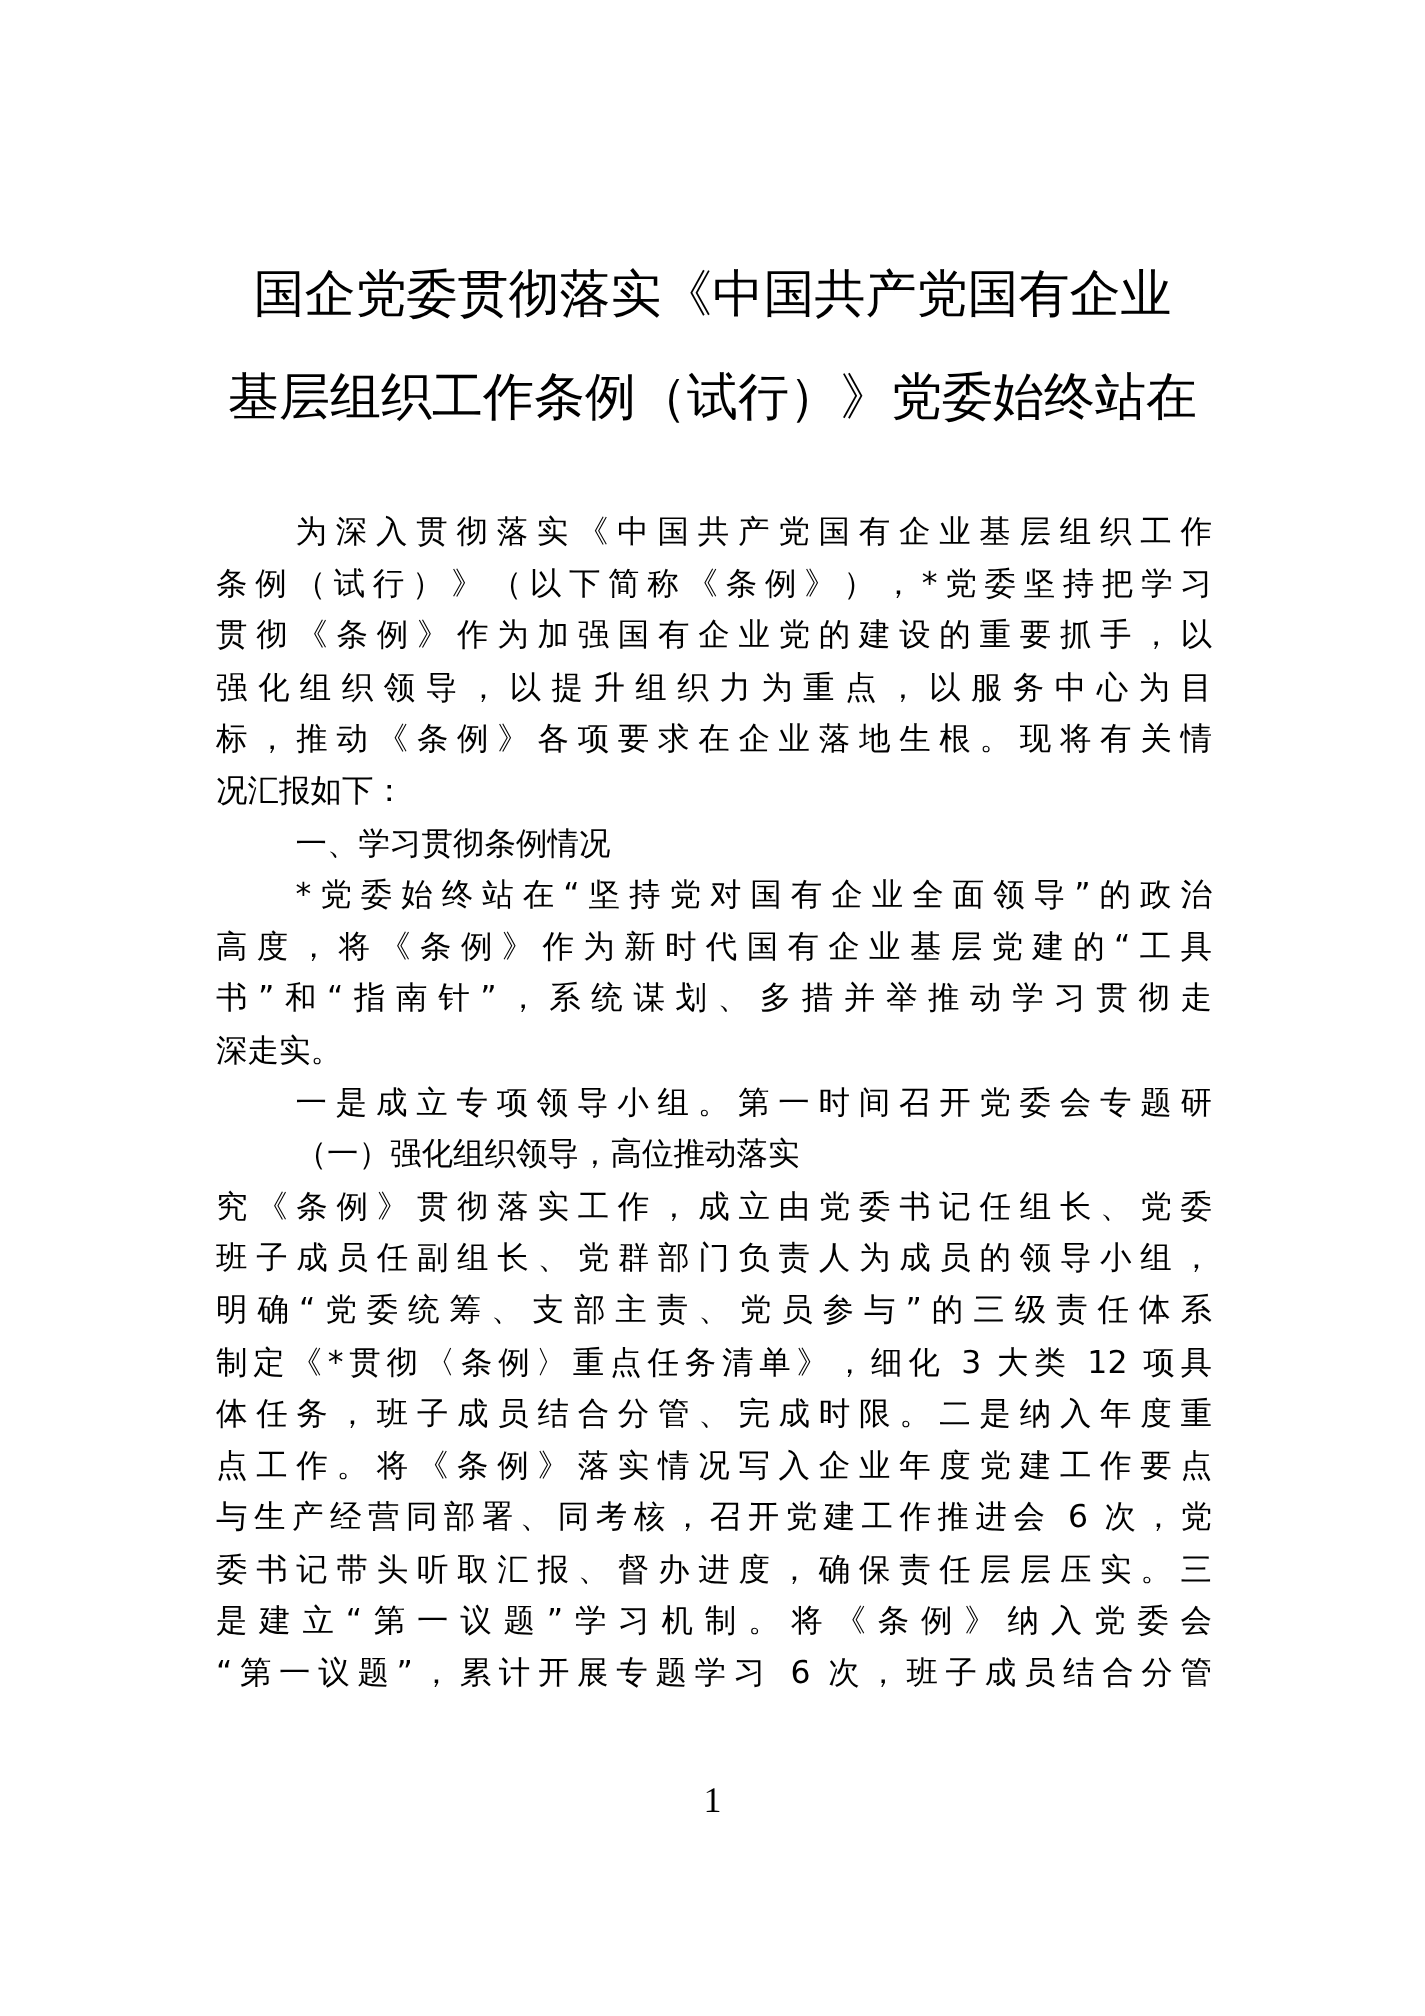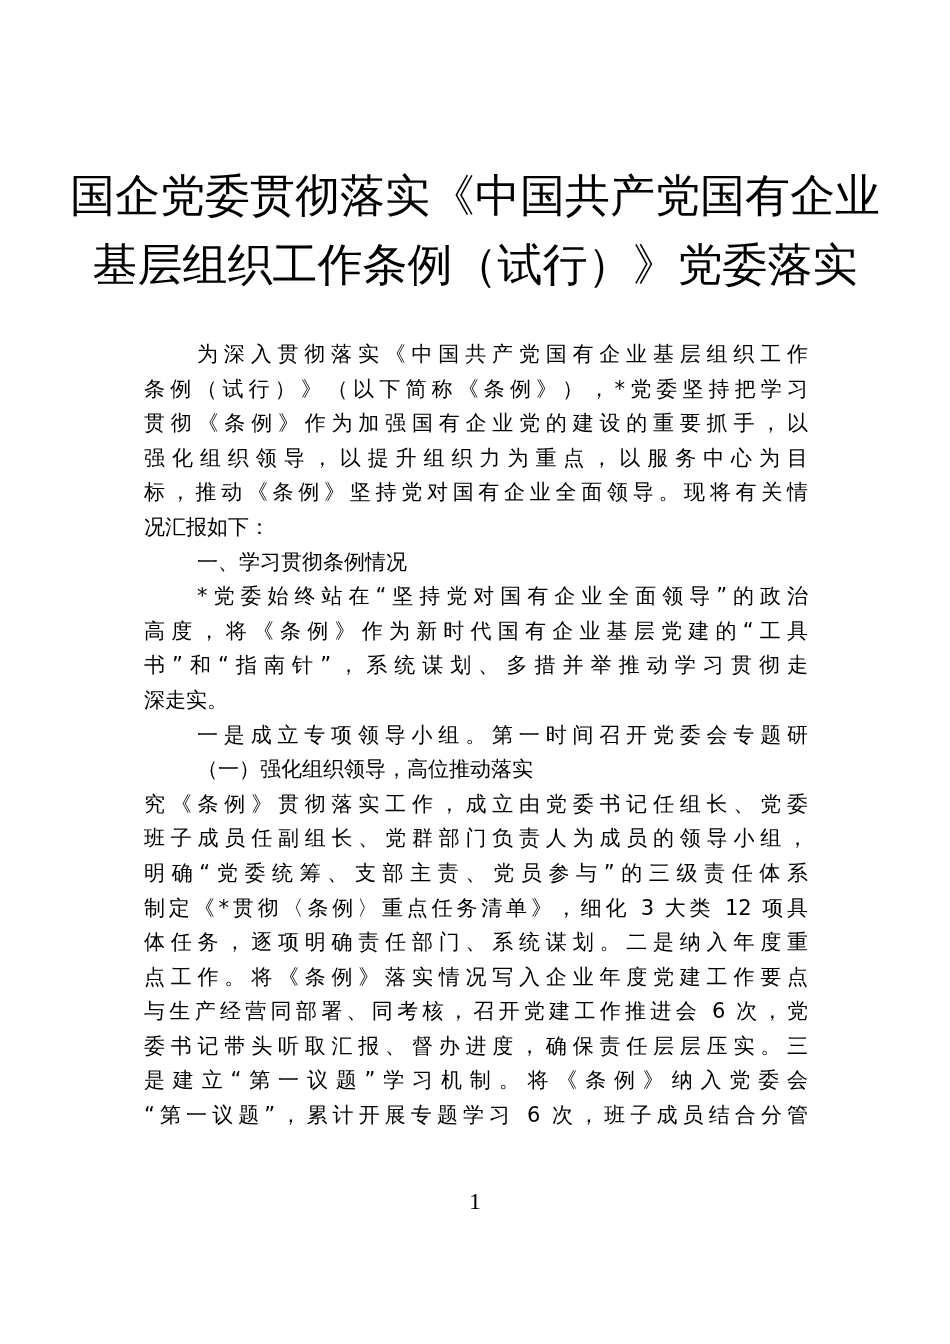--- a/index.html
+++ b/index.html
@@ -1,55 +1,55 @@
 <!DOCTYPE html>
 <html><head>
 <meta charset="utf-8">
 <style>
   html, body { margin: 0; padding: 0; background: #ffffff; }
   body { width: 950px; height: 1344px; position: relative; overflow: hidden;
          font-family: "DejaVu Sans", "Liberation Sans", sans-serif; color: #000; }
   .title { position: absolute; left: 0; width: 950px; text-align: center;
-           font-size: 45px; line-height: 40px; letter-spacing: 0px; white-space: nowrap; }
+           font-size: 34px; line-height: 40px; letter-spacing: 0px; white-space: nowrap; }
   .t1 { top: 176px; }
   .t2 { top: 245px; }
   .body { position: absolute; left: 144px; top: 337px; width: 664px; }
   .line { height: 34.6px; font-size: 21px; line-height: 34.6px; white-space: nowrap;
           text-align: justify; text-align-last: justify; }
   .line.last { text-align-last: left; }
   .indent { padding-left: 53px; }
   .page-num { position: absolute; top: 1188px; left: 0; width: 950px; text-align: center;
               font-family: "Liberation Serif", "DejaVu Serif", serif; font-size: 24px; }
 </style>
 </head>
 <body>
 
 <div>
   <div class="title t1">国企党委贯彻落实《中国共产党国有企业</div>
-  <div class="title t2">基层组织工作条例（试行）》党委落实</div>
+  <div class="title t2">基层组织工作条例（试行）》党委始终站在</div>
 
   <div class="body" id="body">
       <div class="line indent">为深入贯彻落实《中国共产党国有企业基层组织工作</div>
       <div class="line">条例（试行）》（以下简称《条例》），*党委坚持把学习</div>
       <div class="line">贯彻《条例》作为加强国有企业党的建设的重要抓手，以</div>
       <div class="line">强化组织领导，以提升组织力为重点，以服务中心为目</div>
-      <div class="line">标，推动《条例》坚持党对国有企业全面领导。现将有关情</div>
+      <div class="line">标，推动《条例》各项要求在企业落地生根。现将有关情</div>
       <div class="line last">况汇报如下：</div>
       <div class="line indent last">一、学习贯彻条例情况</div>
       <div class="line indent">*党委始终站在“坚持党对国有企业全面领导”的政治</div>
       <div class="line">高度，将《条例》作为新时代国有企业基层党建的“工具</div>
       <div class="line">书”和“指南针”，系统谋划、多措并举推动学习贯彻走</div>
       <div class="line last">深走实。</div>
       <div class="line indent">一是成立专项领导小组。第一时间召开党委会专题研</div>
       <div class="line indent last">（一）强化组织领导，高位推动落实</div>
       <div class="line">究《条例》贯彻落实工作，成立由党委书记任组长、党委</div>
       <div class="line">班子成员任副组长、党群部门负责人为成员的领导小组，</div>
       <div class="line">明确“党委统筹、支部主责、党员参与”的三级责任体系</div>
       <div class="line">制定《*贯彻〈条例〉重点任务清单》，细化 3 大类 12 项具</div>
-      <div class="line">体任务，逐项明确责任部门、系统谋划。二是纳入年度重</div>
+      <div class="line">体任务，班子成员结合分管、完成时限。二是纳入年度重</div>
       <div class="line">点工作。将《条例》落实情况写入企业年度党建工作要点</div>
       <div class="line">与生产经营同部署、同考核，召开党建工作推进会 6 次，党</div>
       <div class="line">委书记带头听取汇报、督办进度，确保责任层层压实。三</div>
       <div class="line">是建立“第一议题”学习机制。将《条例》纳入党委会</div>
       <div class="line">“第一议题”，累计开展专题学习 6 次，班子成员结合分管</div>
     </div>
 
   <div class="page-num">1</div>
 </div>
 

